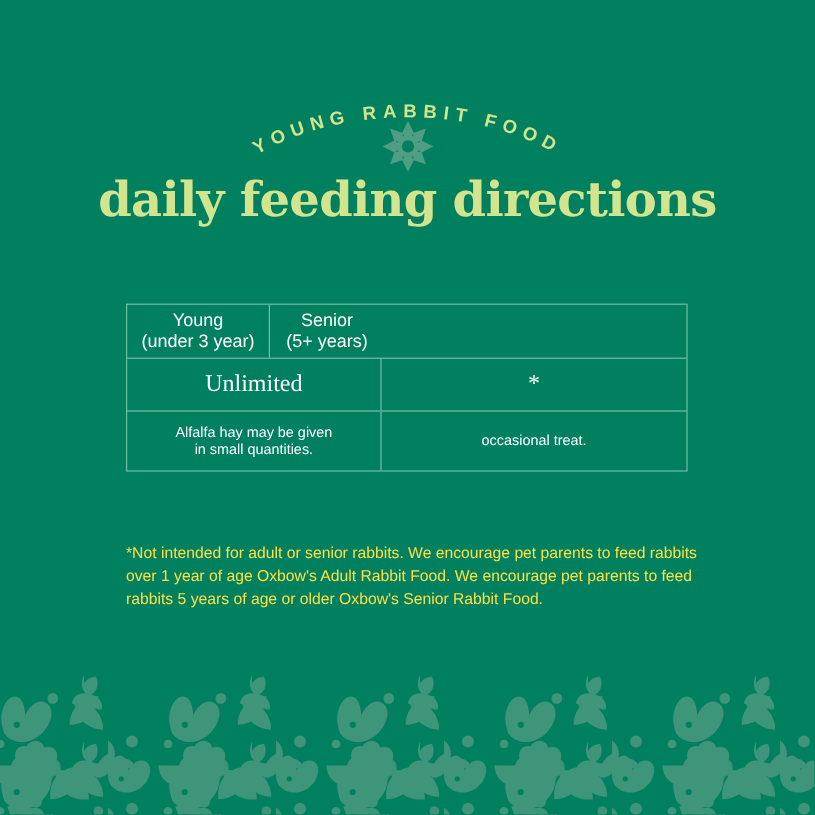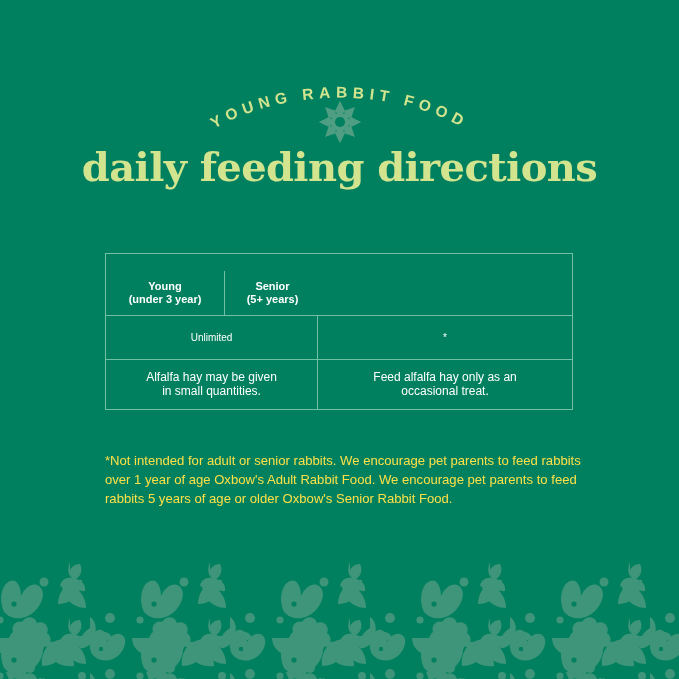--- a/index.html
+++ b/index.html
@@ -87,31 +87,30 @@
     display: flex;
     align-items: center;
     justify-content: center;
     text-align: center;
     padding: 6px 6px;
     line-height: 1.16;
   }
   .tcell:first-child { border-left: 0; }
 
   .hrow .tcell {
-    font-weight: 700;
-    font-size: 11px;
+    font-weight: 400;
+    font-size: 15px;
     height: 44px;
-    margin-top: 17px;
   }
   .c-young    { width: 118px; }
   .c-pregnant { width: 94px; }
   .c-adult    { width: 160px; }
   .c-senior   { width: 96px; }
 
-  .row2 .tcell { height: 43px; font-size: 10px; }
+  .row2 .tcell { height: 43px; font-size: 20px; font-family: Liberation Serif, serif; }
   .r2-a { width: 212px; }
   .r2-b { width: 256px; }
 
   .row3 .tcell { width: 468px; height: 43px; font-size: 14.6px; }
 
   .row4 .tcell { height: 49px; font-size: 12px; }
   .r4-a { width: 212px; }
   .r4-b { width: 256px; }
 
   
@@ -199,21 +198,20 @@
 
     <div class="trow row4">
       <div class="tcell r4-a">
         <div>
           <div>Alfalfa hay may be given</div>
           <div>in small quantities.</div>
         </div>
       </div>
       <div class="tcell r4-b">
         <div>
-          <div>Feed alfalfa hay only as an</div>
           <div>occasional treat.</div>
         </div>
       </div>
     </div>
 
   </div>
 
   <div class="footnote">*Not intended for adult or senior rabbits. We encourage pet parents to feed rabbits over 1 year of age Oxbow's Adult Rabbit Food. We encourage pet parents to feed rabbits 5 years of age or older Oxbow's Senior Rabbit Food.</div>
 
   <div class="pattern-band">

